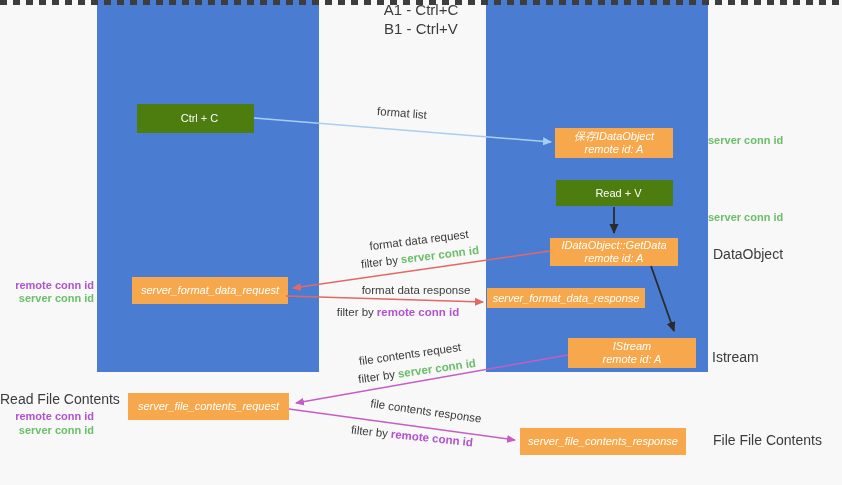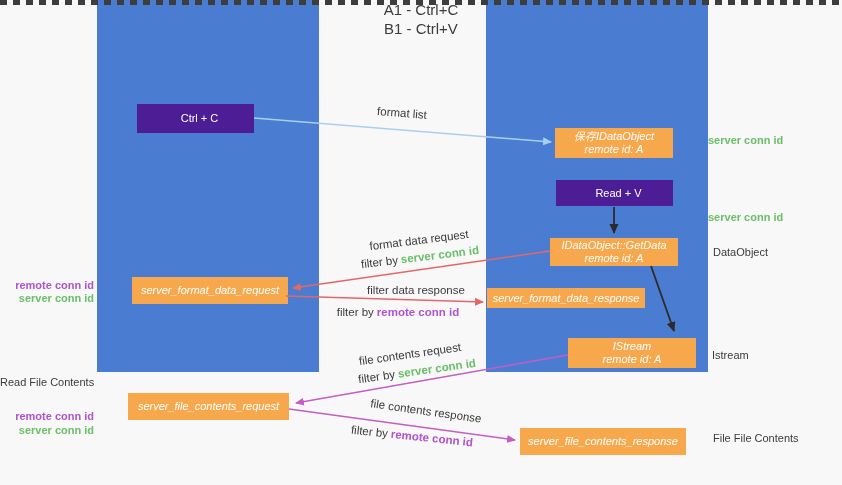--- a/index.html
+++ b/index.html
@@ -24,29 +24,29 @@
   }
   .dotted-line {
     position:absolute; left:0; top:169; width:842px; height:5px; z-index:2;
     background:repeating-linear-gradient(90deg,#3d3d3d 0 7px,transparent 7px 13px);
   }
   .node {
     position:absolute; z-index:4; color:#fff; text-align:center;
     font-size:11px; display:flex; flex-direction:column; justify-content:center;
     line-height:13px;
   }
-  .node.green  { background:#4c1d95;padding-left:8px; }
+  .node.green  { background:#4d7c0f;padding-left:8px; }
   .node.orange { background:#f8a84c;font-style:italic; }
   .edge-label {
     position:absolute; z-index:6; font-size:11.5px; white-space:nowrap;
     color:#3b3b3b;
   }
   .edge-label .green-t { color:#6abf69; font-weight:bold; margin-left:3px; }
   .edge-label .purple-t { color:#b153cc; font-weight:bold; margin-left:3px; }
-  .side-label { position:absolute; z-index:6; font-size:11px; white-space:nowrap; }
+  .side-label { position:absolute; z-index:6; font-size:14px; white-space:nowrap; }
   .side-label.greenb  { color:#6abf69; font-weight:bold; font-size:11px; }
   .side-label.purpleb { color:#b153cc; font-weight:bold; font-size:11px; }
   .left-align { left:0; width:94px; text-align:right; }
   svg.arrows { position:absolute; left:0; top:0; z-index:5; pointer-events:none; }
 </style>
 </head>
 <body>
 
 <div class="stage">
 
@@ -108,21 +108,21 @@
     <div>server_file_contents_response</div>
   </div>
 
   <div class="edge-label" style="left:402px;top:113px;transform:translate(-50%,-50%) rotate(4.5deg)">format list</div>
 
   <div class="edge-label" style="left:419px;top:240px;transform:translate(-50%,-50%) rotate(-7deg)">format data request</div>
   <div class="edge-label" style="left:420px;top:257px;transform:translate(-50%,-50%) rotate(-7deg)">
     <span>filter by</span><span class="green-t">server conn id</span>
   </div>
 
-  <div class="edge-label" style="left:416px;top:290px;transform:translate(-50%,-50%)">filter data response</div>
+  <div class="edge-label" style="left:416px;top:290px;transform:translate(-50%,-50%)">format data response</div>
   <div class="edge-label" style="left:398px;top:312px;transform:translate(-50%,-50%)">
     <span>filter by</span><span class="purple-t">remote conn id</span>
   </div>
 
   <div class="edge-label" style="left:410px;top:354px;transform:translate(-50%,-50%) rotate(-8deg)">file contents request</div>
   <div class="edge-label" style="left:417px;top:371px;transform:translate(-50%,-50%) rotate(-8deg)">
     <span>filter by</span><span class="green-t">server conn id</span>
   </div>
 
   <div class="edge-label" style="left:426px;top:411px;transform:translate(-50%,-50%) rotate(8deg)">file contents response</div>
@@ -131,21 +131,21 @@
   </div>
 
   <div class="side-label greenb" style="left:708px;top:134px">server conn id</div>
   <div class="side-label greenb" style="left:708px;top:211px">server conn id</div>
   <div class="side-label" style="left:713px;top:246px">DataObject</div>
   <div class="side-label" style="left:712px;top:349px">Istream</div>
   <div class="side-label" style="left:713px;top:432px">File File Contents</div>
 
   <div class="side-label purpleb left-align" style="top:279px">remote conn id</div>
   <div class="side-label greenb left-align" style="top:292px">server conn id</div>
-  <div class="side-label left-align" style="top:376px">Read File Contents</div>
+  <div class="side-label left-align" style="top:391px">Read File Contents</div>
   <div class="side-label purpleb left-align" style="top:410px">remote conn id</div>
   <div class="side-label greenb left-align" style="top:424px">server conn id</div>
 
   <svg class="arrows" width="842" height="485" viewBox="0 0 842 485">
     <defs>
       <marker id="m-blue" markerUnits="userSpaceOnUse" markerWidth="10" markerHeight="9" refX="8" refY="4" orient="auto">
         <path d="M0,0 L9,4 L0,8 z" fill="#a8cff0"></path>
       </marker>
       <marker id="m-black" markerUnits="userSpaceOnUse" markerWidth="11" markerHeight="10" refX="9" refY="4.5" orient="auto">
         <path d="M0,0 L10,4.5 L0,9 z" fill="#2b2b2b"></path>

